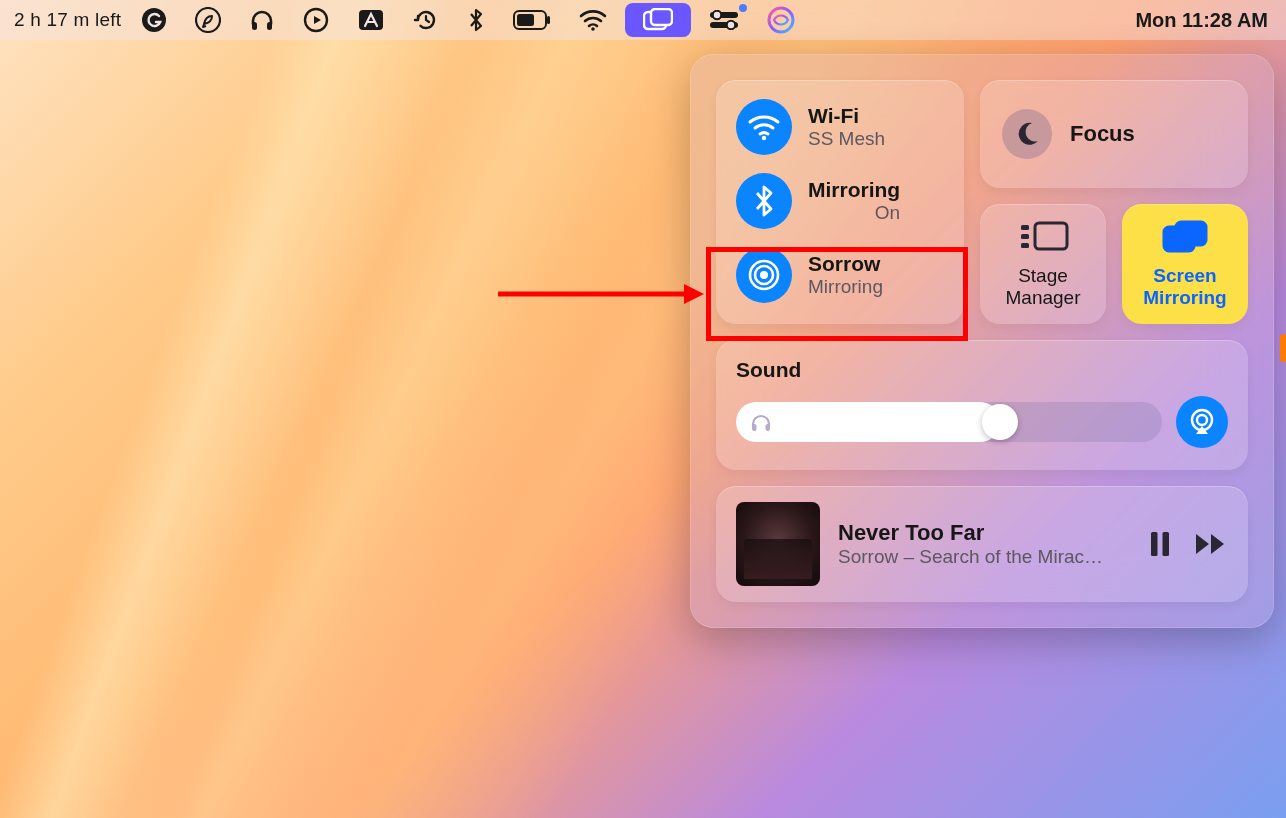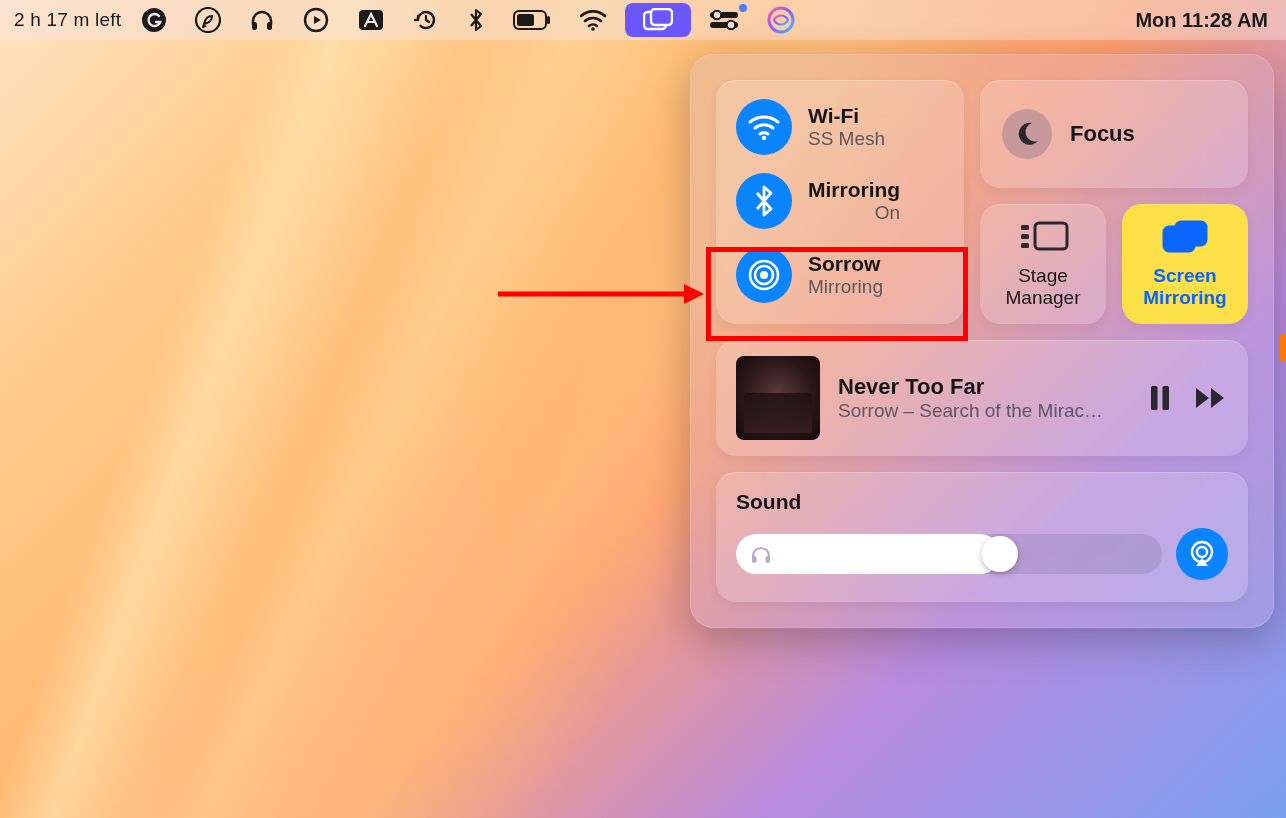--- a/index.html
+++ b/index.html
@@ -286,20 +286,47 @@
               </svg>
           </span>
           <div class="label" style="white-space:pre-line;">Screen
 Mirroring</div>
         </div>
       </div>
     </div>
   </div>
 
 
+  <div class="card slider-card">
+    <div class="slider-title">Sound</div>
+    <div class="slider-row">
+      <div class="slider">
+        <div class="slider-fill sound">
+          <span>
+            <svg width="22" height="20" viewBox="0 0 22 20">
+                <path d="M3 14v-2a8 8 0 0 1 16 0v2" fill="none" stroke="#b7aacb" stroke-width="2.2" stroke-linecap="round"></path>
+                <rect x="2" y="12" width="4.5" height="7" rx="2.2" fill="#b7aacb"></rect>
+                <rect x="15.5" y="12" width="4.5" height="7" rx="2.2" fill="#b7aacb"></rect>
+              </svg>
+          </span>
+        </div>
+        <div class="slider-knob sound"></div>
+      </div>
+      <div class="airplay-btn">
+        <span>
+          <svg width="30" height="30" viewBox="0 0 30 30">
+              <circle cx="15" cy="13" r="5" fill="none" stroke="#fff" stroke-width="2.4"></circle>
+              <circle cx="15" cy="13" r="10" fill="none" stroke="#fff" stroke-width="2.4"></circle>
+              <path d="M9 27l6-8 6 8z" fill="#fff"></path>
+            </svg>
+        </span>
+      </div>
+    </div>
+  </div>
+
   <div class="card nowplaying">
     <div class="art"></div>
     <div class="np-text">
       <div class="np-title">Never Too Far</div>
       <div class="np-sub">Sorrow – Search of the Mirac…</div>
     </div>
     <div class="np-ctrl">
       <span>
         <svg width="24" height="28" viewBox="0 0 24 28">
             <rect x="3" y="2" width="6.5" height="24" rx="1.5" fill="#2a2632"></rect>
@@ -307,47 +334,20 @@
           </svg>
       </span>
       <span>
         <svg width="34" height="24" viewBox="0 0 34 24">
             <path d="M2 2l13 10L2 22zM17 2l13 10-13 10z" fill="#2a2632"></path>
           </svg>
       </span>
     </div>
   </div>
 
-  <div class="card slider-card">
-    <div class="slider-title">Sound</div>
-    <div class="slider-row">
-      <div class="slider">
-        <div class="slider-fill sound">
-          <span>
-            <svg width="22" height="20" viewBox="0 0 22 20">
-                <path d="M3 14v-2a8 8 0 0 1 16 0v2" fill="none" stroke="#b7aacb" stroke-width="2.2" stroke-linecap="round"></path>
-                <rect x="2" y="12" width="4.5" height="7" rx="2.2" fill="#b7aacb"></rect>
-                <rect x="15.5" y="12" width="4.5" height="7" rx="2.2" fill="#b7aacb"></rect>
-              </svg>
-          </span>
-        </div>
-        <div class="slider-knob sound"></div>
-      </div>
-      <div class="airplay-btn">
-        <span>
-          <svg width="30" height="30" viewBox="0 0 30 30">
-              <circle cx="15" cy="13" r="5" fill="none" stroke="#fff" stroke-width="2.4"></circle>
-              <circle cx="15" cy="13" r="10" fill="none" stroke="#fff" stroke-width="2.4"></circle>
-              <path d="M9 27l6-8 6 8z" fill="#fff"></path>
-            </svg>
-        </span>
-      </div>
-    </div>
-  </div>
-
 </div>
 
 <div class="red-box" style="top:247px; left:706px; width:262px; height:94px;"></div>
 
 <svg class="arrow" style="top:282px; left:498px;" width="208" height="24" viewBox="0 0 208 24">
   <line x1="0" y1="12" x2="186" y2="12" stroke="#ff0000" stroke-width="5"></line>
   <path d="M186 2l20 10-20 10z" fill="#ff0000"></path>
 </svg>
 
 <div class="edge"></div>

